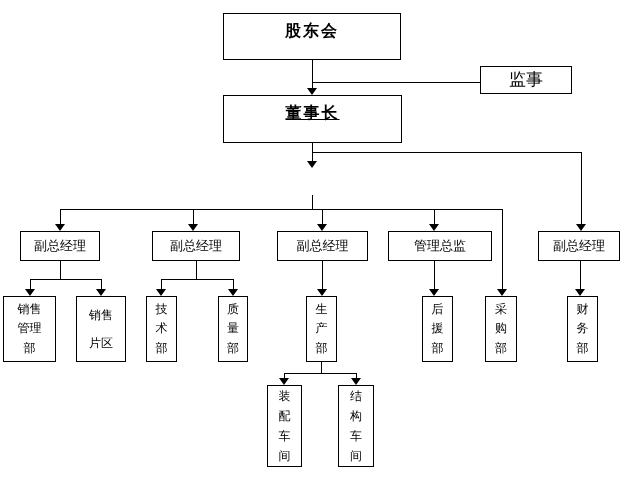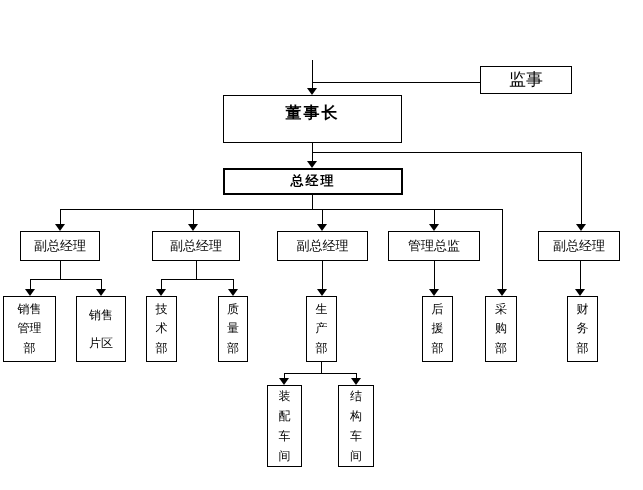--- a/index.html
+++ b/index.html
@@ -27,27 +27,27 @@
     width: 0; height: 0;
     border-left: 5px solid transparent;
     border-right: 5px solid transparent;
     border-top: 7px solid #000;
   }
 </style>
 </head>
 <body>
 
 <div class="canvas" style="width: 643px; height: 490px; background: rgb(255, 255, 255);">
+    <div class="node" style="left: 223px; top: 13px; width: 178px; height: 47px; font-size: 16px; border-color: rgb(0, 0, 0); background: rgb(255, 255, 255); color: rgb(0, 0, 0); font-weight: bold; letter-spacing: 2px; padding-bottom: 12px;">股东会</div>
     <div class="node" style="left: 480px; top: 66px; width: 92px; height: 28px; font-size: 17px; border-color: rgb(0, 0, 0); background: rgb(255, 255, 255); color: rgb(0, 0, 0);">监事</div>
-    <div class="node" style="left: 223px; top: 95px; width: 179px; height: 48px; font-size: 16px; border-color: rgb(0, 0, 0); background: rgb(255, 255, 255); color: rgb(0, 0, 0); font-weight: bold; letter-spacing: 2px; padding-bottom: 12px;">董事长</div>
-    <div class="node" style="left: 223px; top: 168px; width: 180px; height: 27px; font-size: 13px; border-color: rgb(0, 0, 0); background: rgb(255, 255, 255); color: rgb(0, 0, 0); border-width: 2px; font-weight: bold; letter-spacing: 2px;">总经理</div>
+    <div class="node" style="left: 223px; top: 95px; width: 179px; height: 48px; font-size: 16px; border-color: rgb(0, 0, 0); background: rgb(255, 255, 255); color: rgb(0, 0, 0); font-weight: bold; letter-spacing: 2px; padding-bottom: 12px; text-decoration: underline;">董事长</div>
     <div class="node" style="left: 20px; top: 231px; width: 80px; height: 30px; font-size: 13px; border-color: rgb(0, 0, 0); background: rgb(255, 255, 255); color: rgb(0, 0, 0);">副总经理</div>
     <div class="node" style="left: 152px; top: 231px; width: 88px; height: 30px; font-size: 13px; border-color: rgb(0, 0, 0); background: rgb(255, 255, 255); color: rgb(0, 0, 0);">副总经理</div>
     <div class="node" style="left: 277px; top: 231px; width: 91px; height: 30px; font-size: 13px; border-color: rgb(0, 0, 0); background: rgb(255, 255, 255); color: rgb(0, 0, 0);">副总经理</div>
-    <div class="node" style="left: 388px; top: 231px; width: 92px; height: 30px; font-size: 13px; border-color: rgb(0, 0, 0); background: rgb(255, 255, 255); color: rgb(0, 0, 0);">管理总监</div>
+    <div class="node" style="left: 388px; top: 231px; width: 104px; height: 30px; font-size: 13px; border-color: rgb(0, 0, 0); background: rgb(255, 255, 255); color: rgb(0, 0, 0);">管理总监</div>
     <div class="node" style="left: 538px; top: 231px; width: 82px; height: 30px; font-size: 13px; border-color: rgb(0, 0, 0); background: rgb(255, 255, 255); color: rgb(0, 0, 0);">副总经理</div>
     <div class="node" style="left: 3px; top: 296px; width: 53px; height: 66px; font-size: 12px; border-color: rgb(0, 0, 0); background: rgb(255, 255, 255); color: rgb(0, 0, 0); line-height: 1.6;">销售
 管理
 部</div>
     <div class="node" style="left: 76px; top: 296px; width: 50px; height: 66px; font-size: 12px; border-color: rgb(0, 0, 0); background: rgb(255, 255, 255); color: rgb(0, 0, 0); line-height: 2.35;">销售
 片区</div>
     <div class="node" style="left: 146px; top: 296px; width: 31px; height: 66px; font-size: 12px; border-color: rgb(0, 0, 0); background: rgb(255, 255, 255); color: rgb(0, 0, 0); line-height: 1.6;">技
 术
 部</div>
     <div class="node" style="left: 218px; top: 296px; width: 30px; height: 66px; font-size: 12px; border-color: rgb(0, 0, 0); background: rgb(255, 255, 255); color: rgb(0, 0, 0); line-height: 1.6;">质

